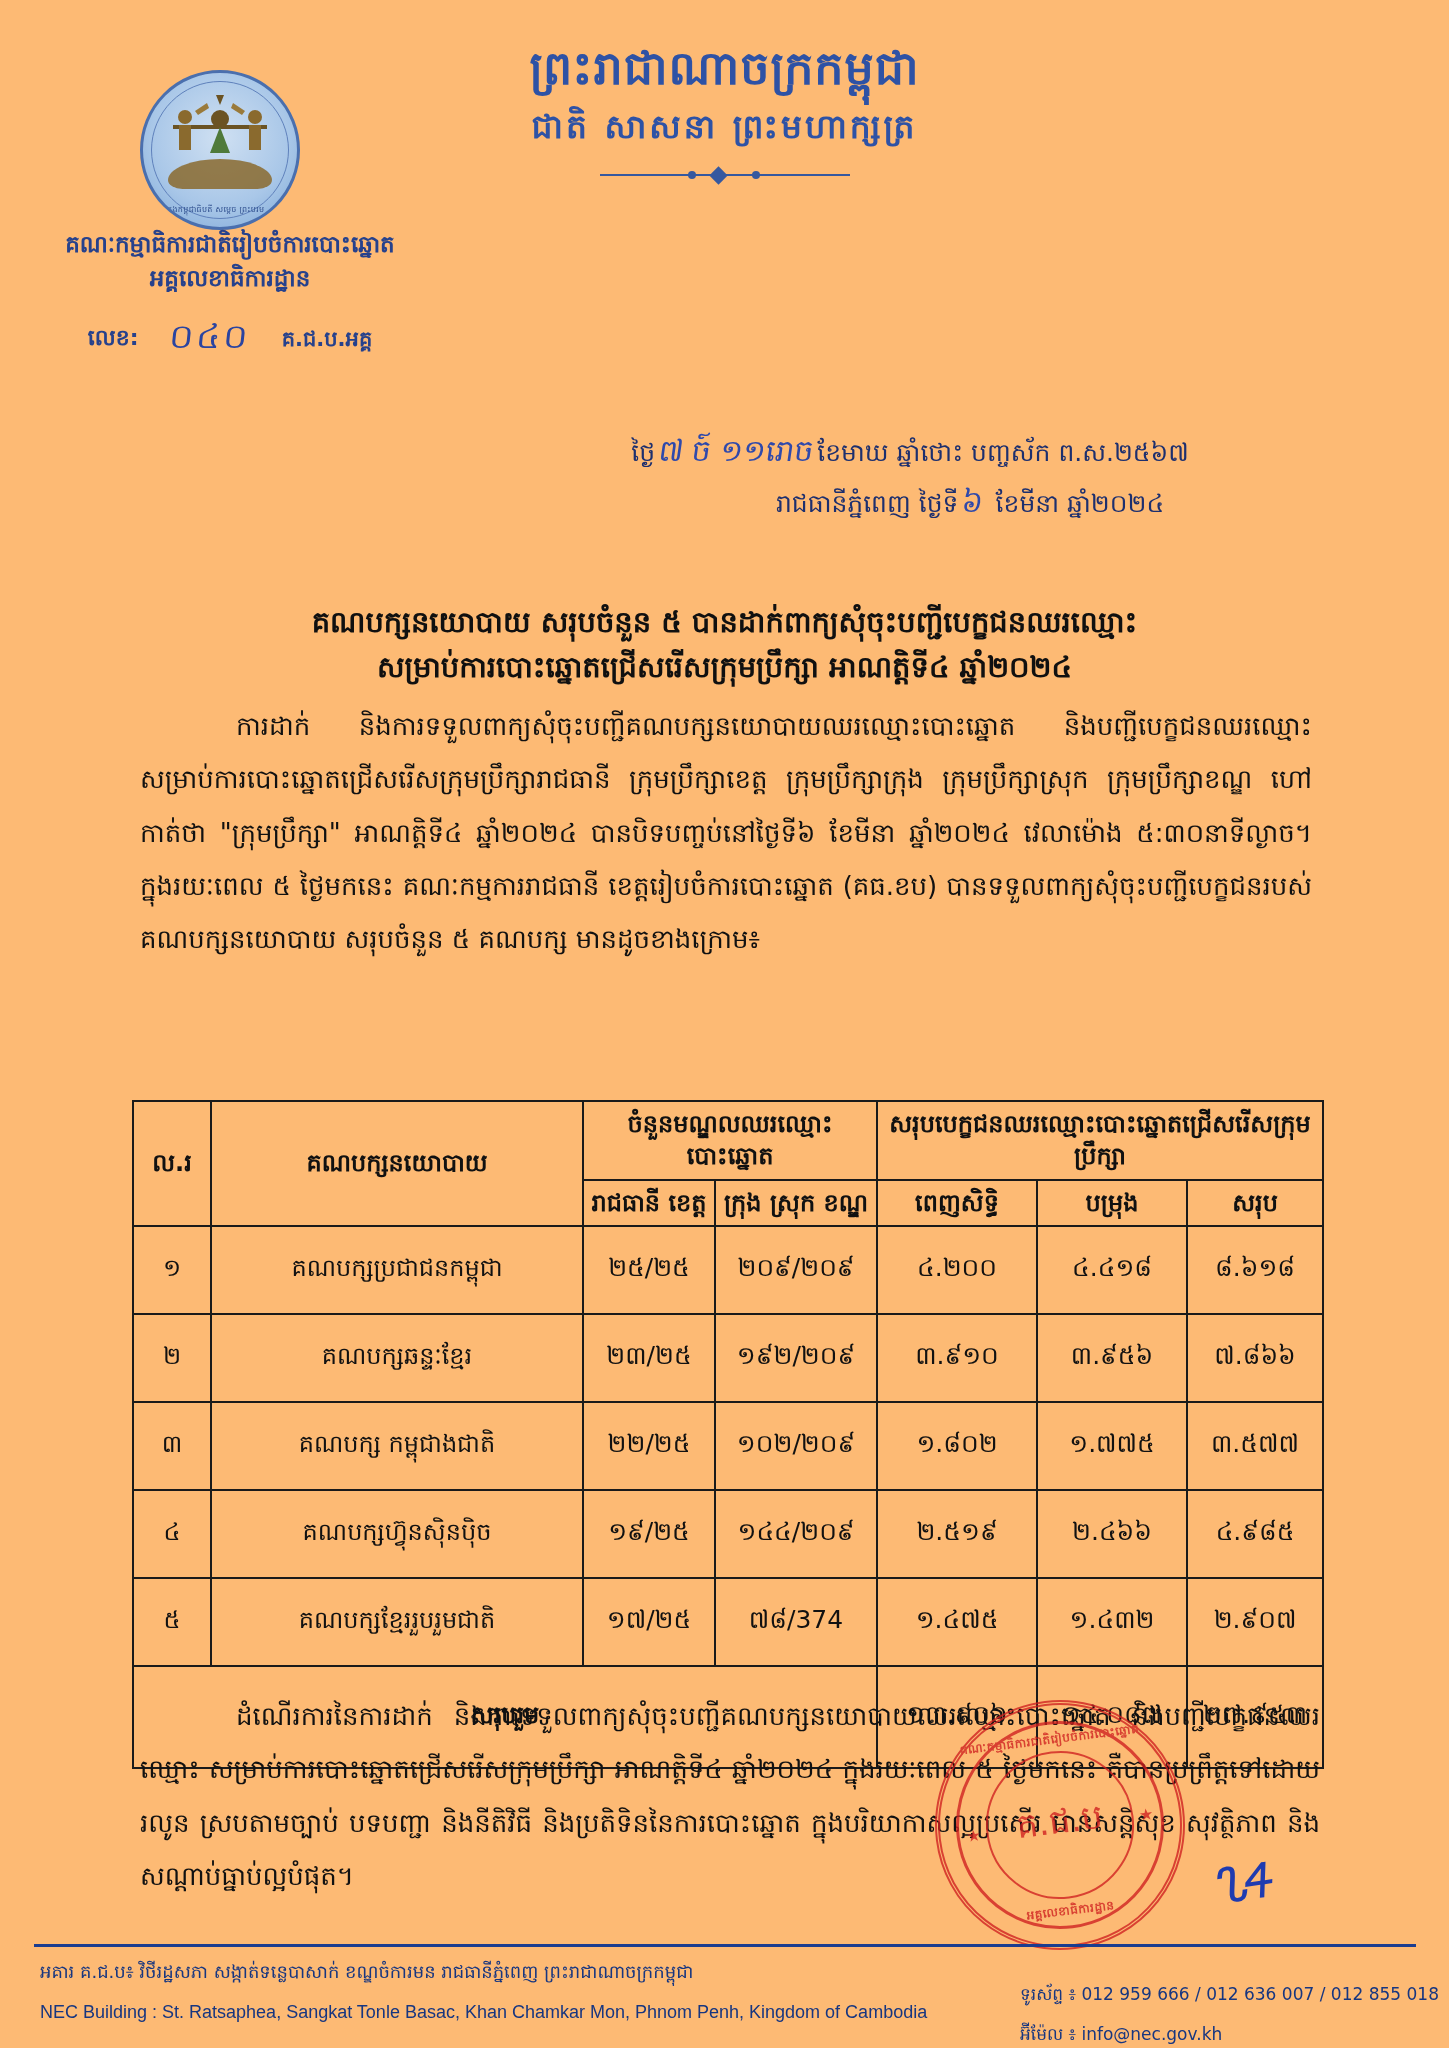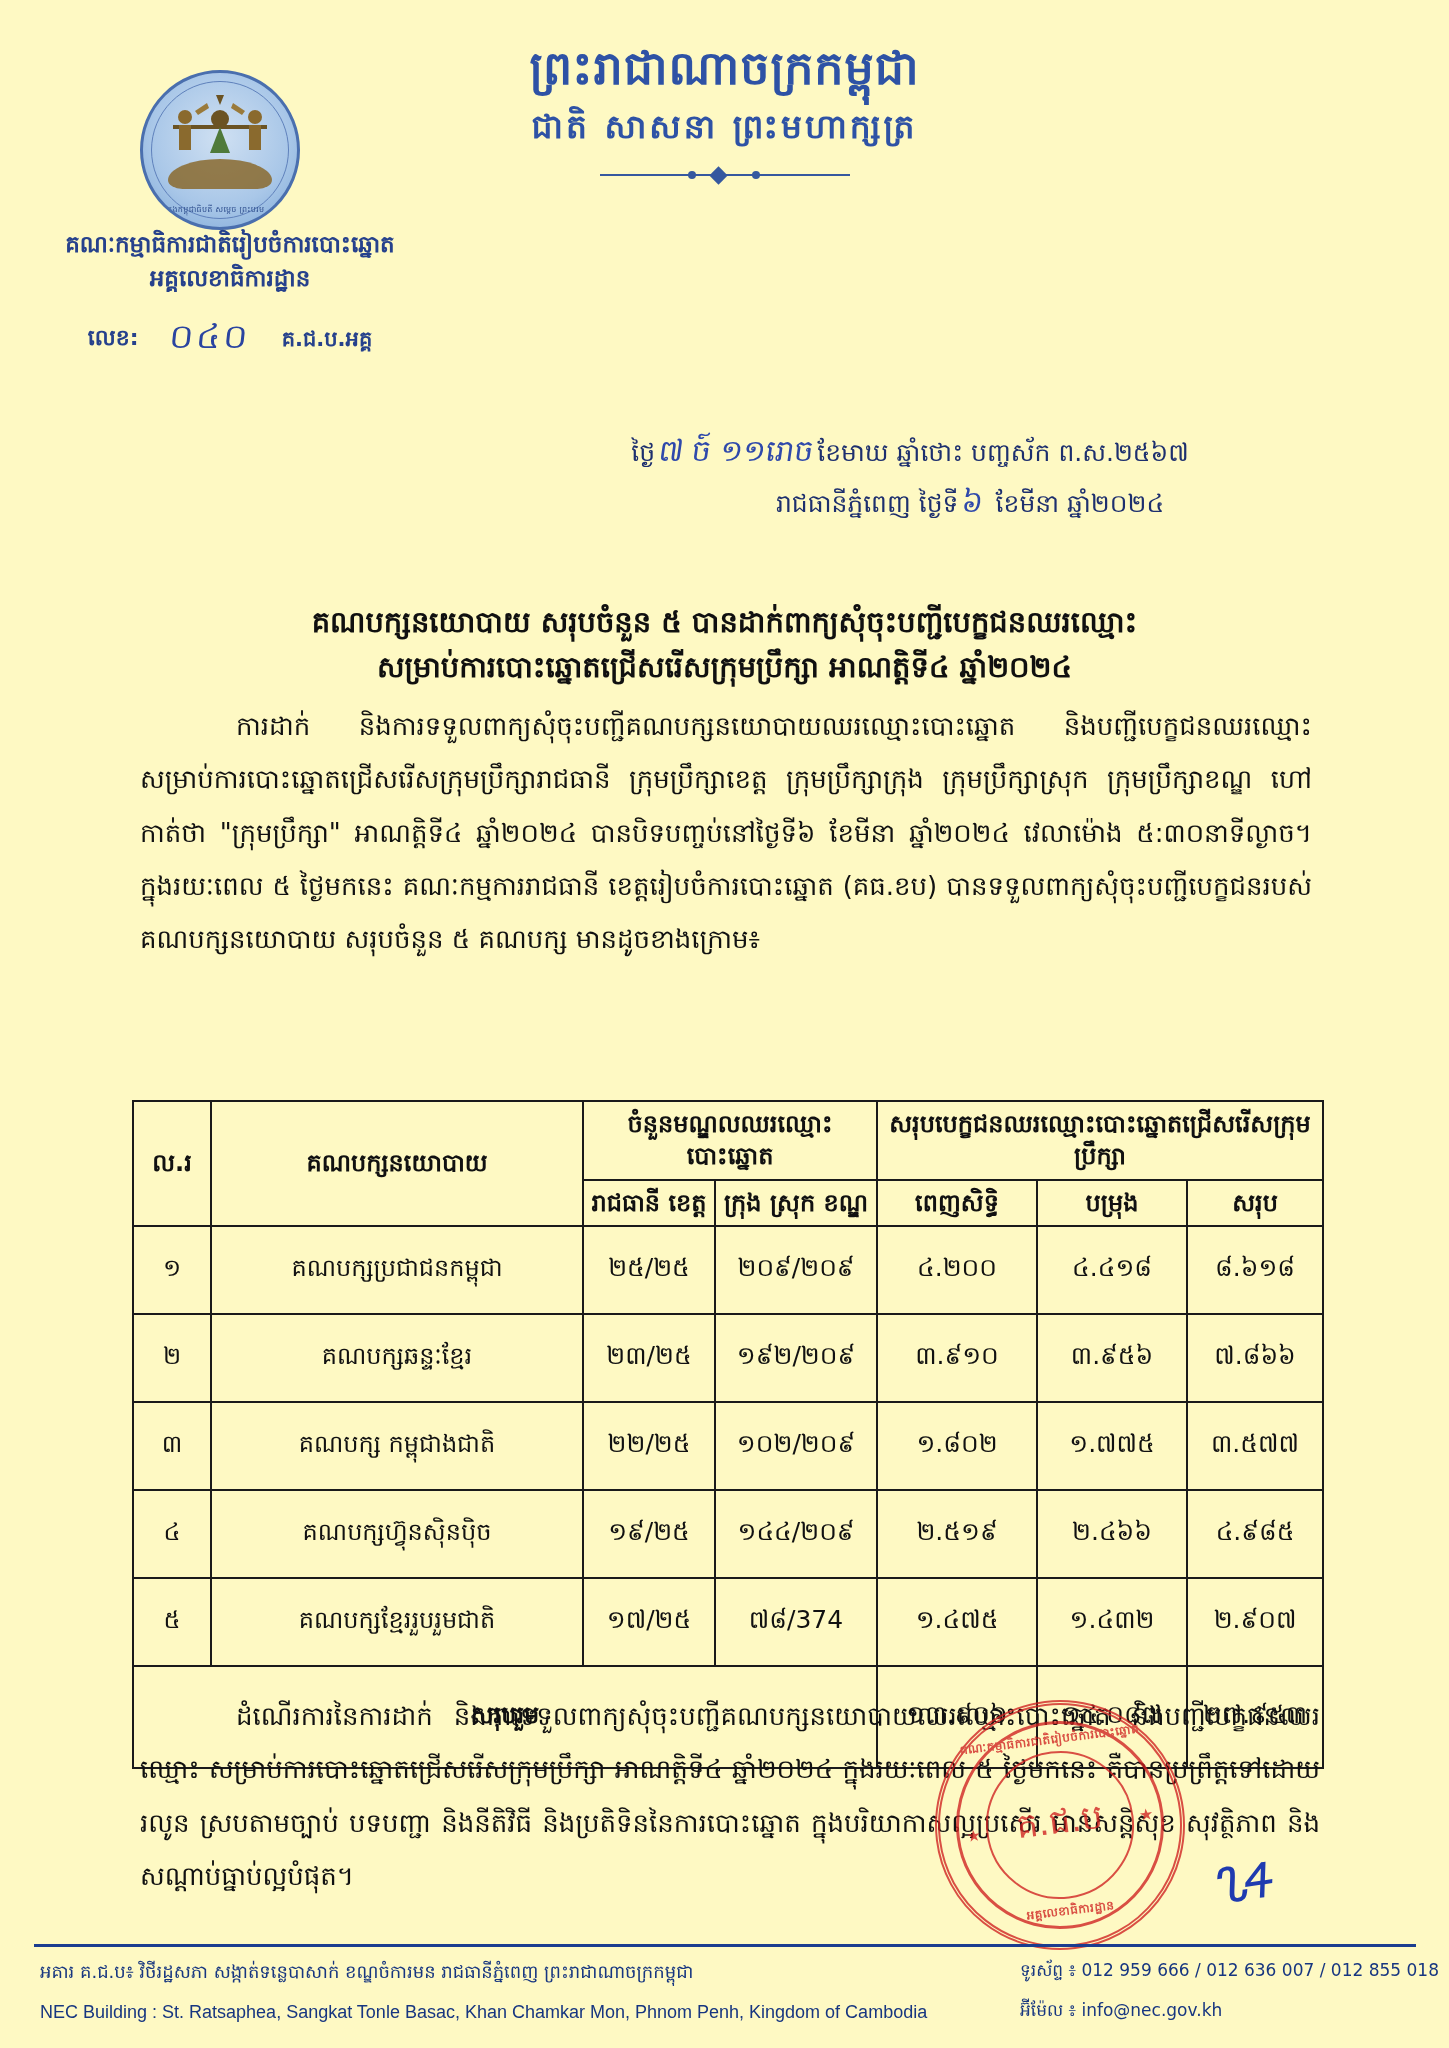--- a/index.html
+++ b/index.html
@@ -10,21 +10,21 @@
   }
   body {
     font-family: "DejaVu Sans", "Liberation Sans", sans-serif;
     color: #111111;
   }
   .page {
     position: relative;
     width: 1449px;
     height: 2048px;
     margin: 0 auto;
-    background: #fef9c3;
+    background: #fdba74;
     overflow: hidden;
   }
 
   
   .nat-header {
     position: absolute;
     top: 40px;
     left: 0;
     width: 1449px;
     text-align: center;
@@ -358,21 +358,21 @@
   .footer {
     position: absolute;
     top: 1958px;
     left: 40px;
     width: 1380px;
     color: #173680;
     display: flex;
     justify-content: space-between;
   }
   .footer-left { width: 960px; }
-  .footer-right { width: 400px; }
+  .footer-right { width: 400px; margin-top: 24px; }
   .f-km { font-size: 18px; line-height: 1.5; }
   .f-en {
     font-size: 18px;
     line-height: 1.5;
     margin-top: 14px;
     font-family: "Liberation Sans", sans-serif;
   }
   .f-contact {
     font-size: 17px;
     line-height: 1.5;

